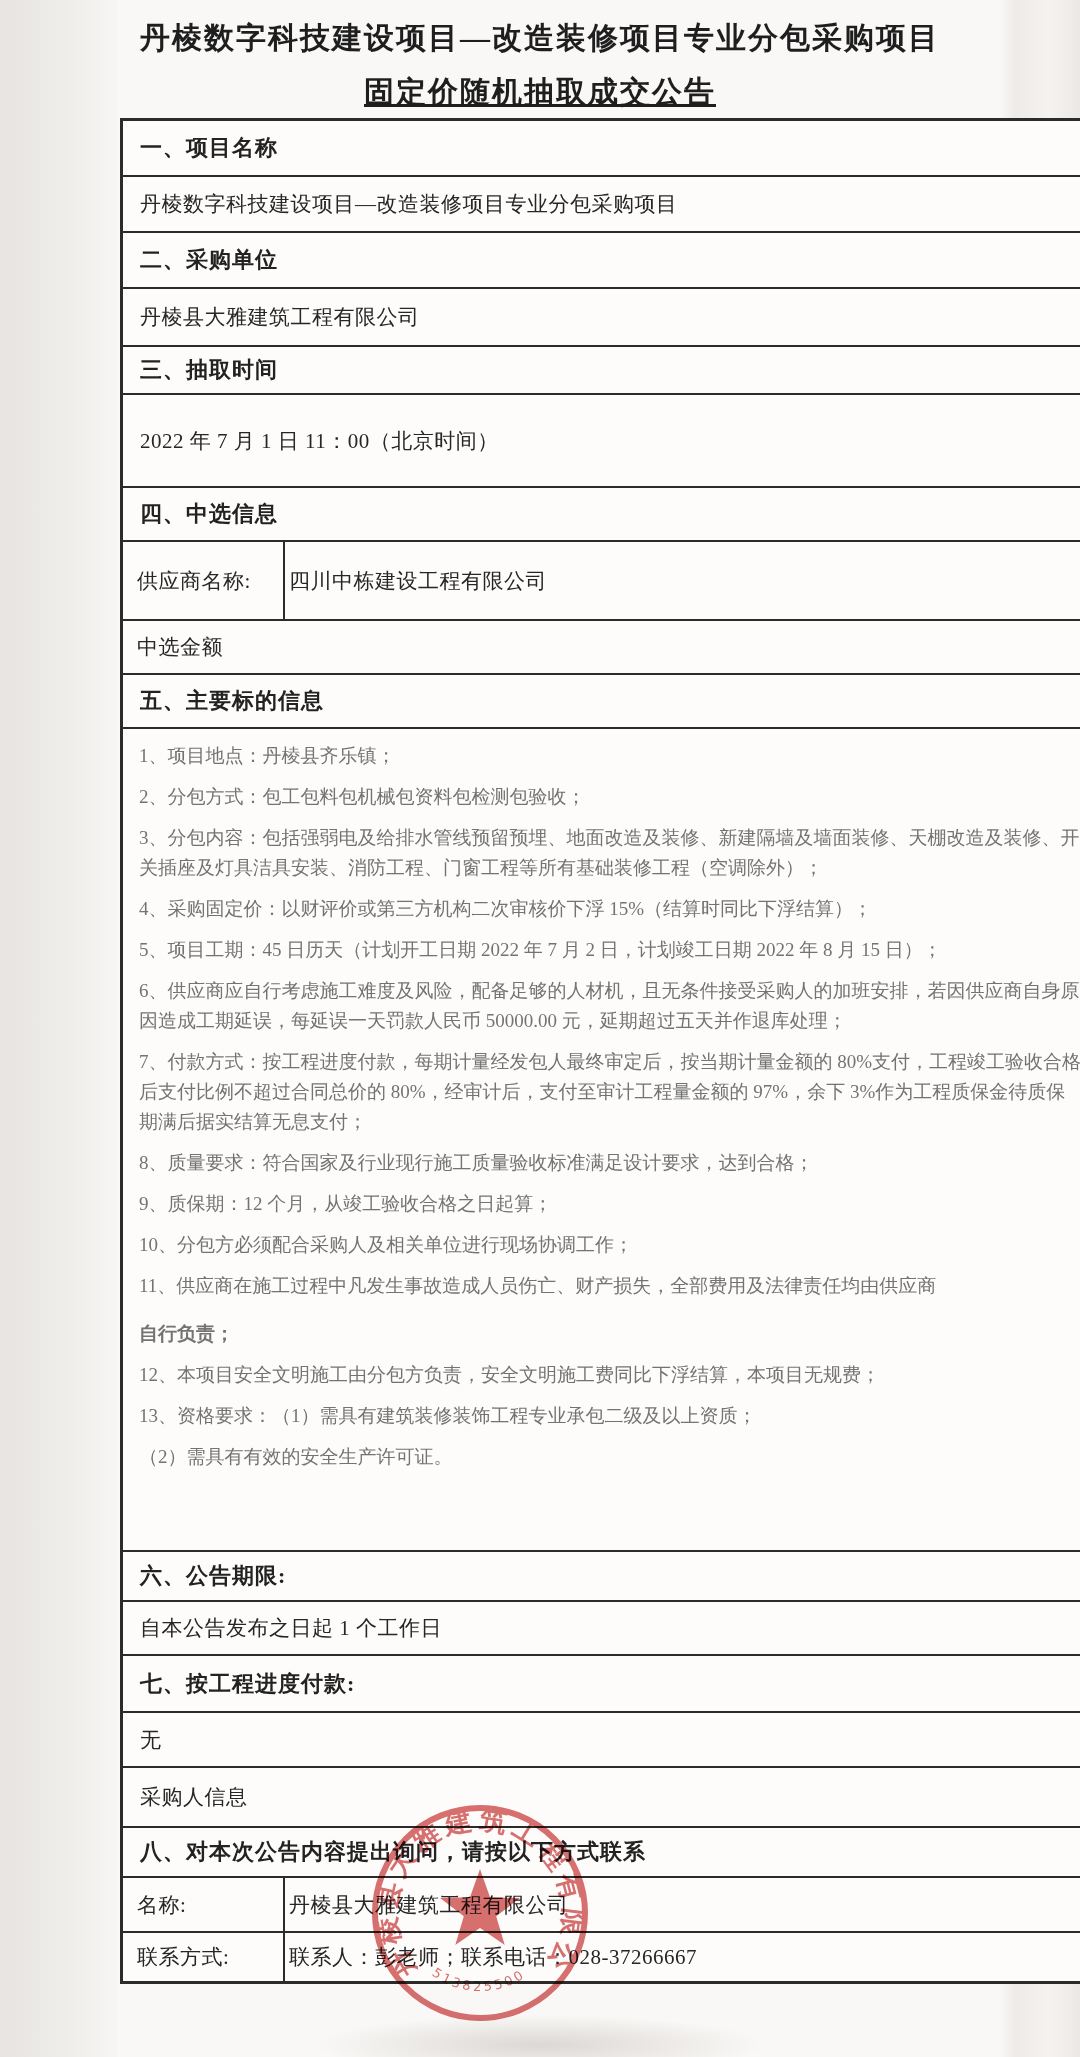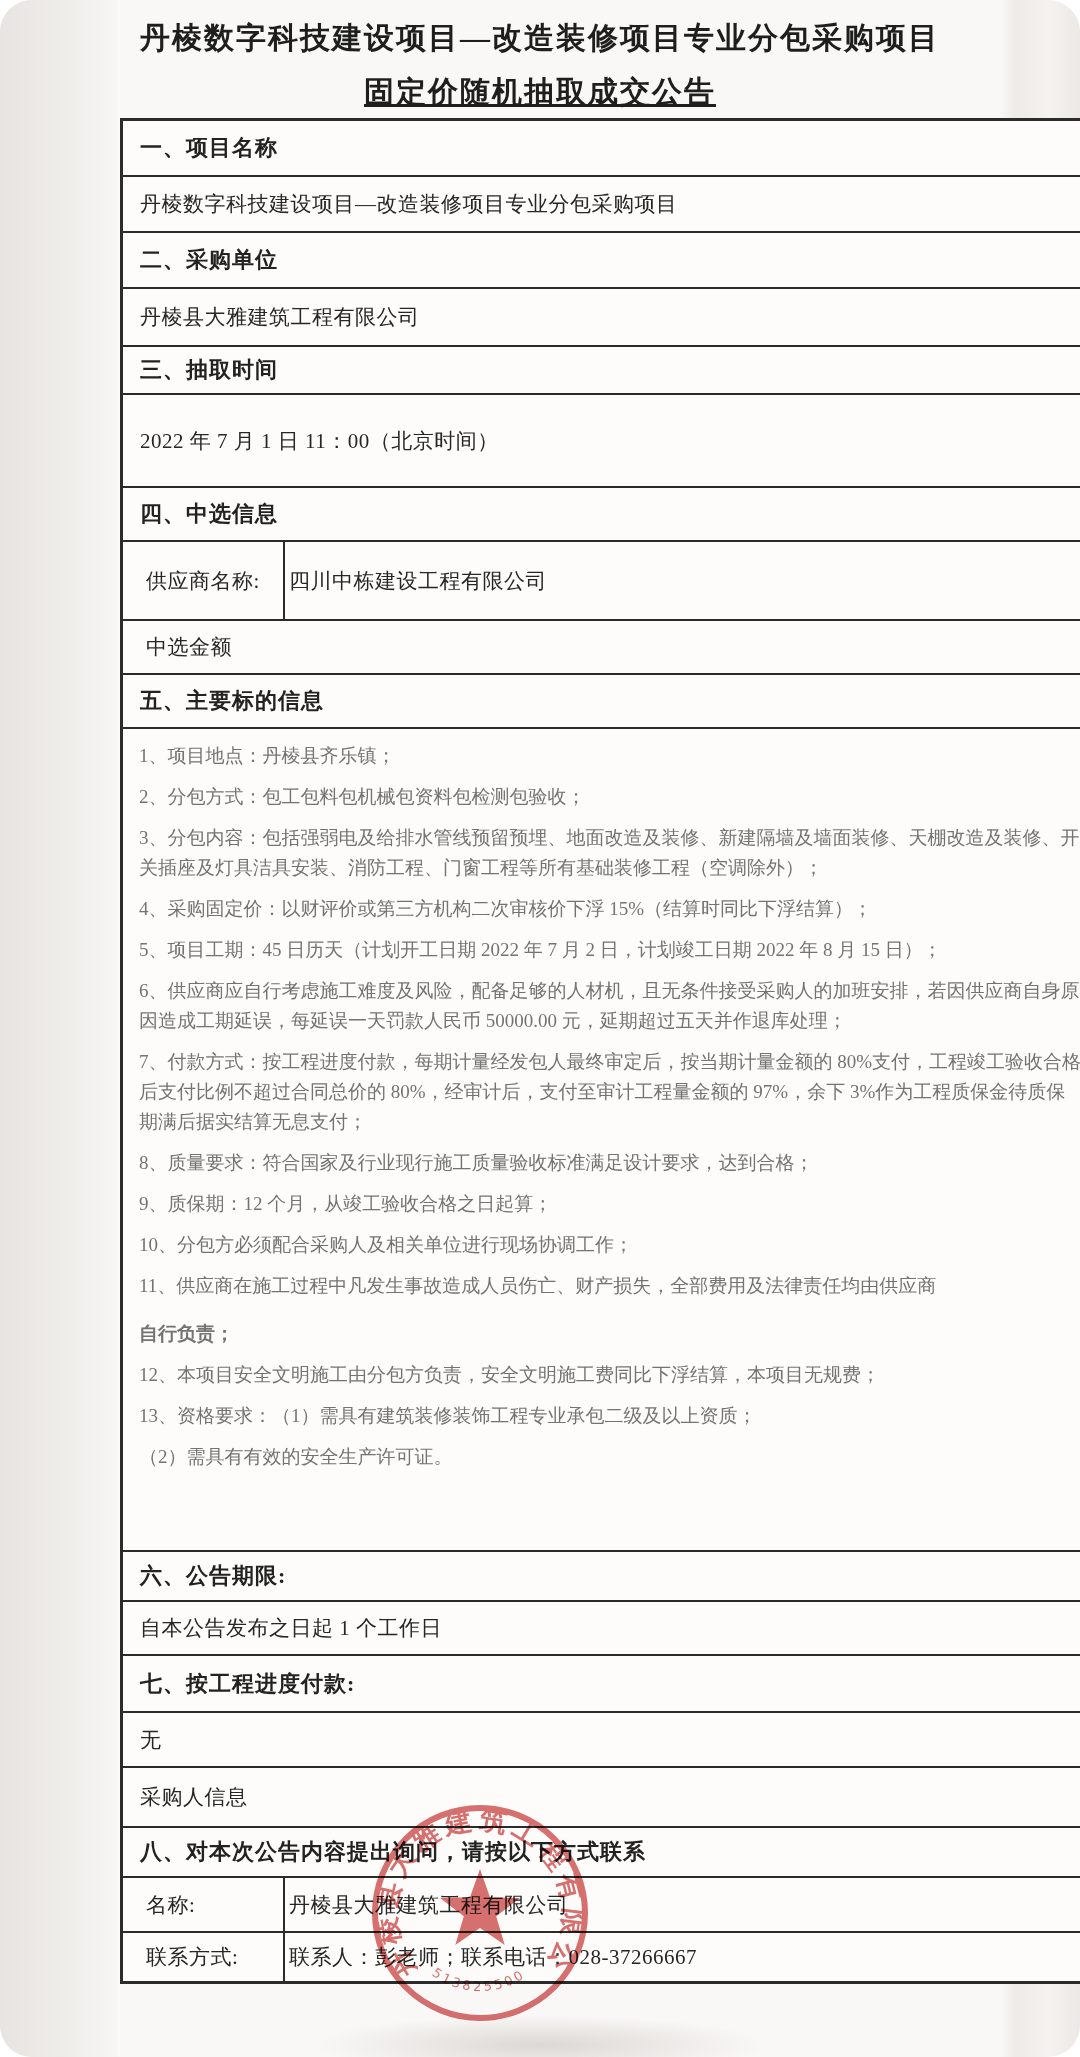--- a/index.html
+++ b/index.html
@@ -3,21 +3,20 @@
 <meta charset="utf-8">
 <style>
   html,body { margin:0; padding:0; }
   .page {
     position:relative;
     width:1080px; height:2057px;
     background:#faf8f6;
     font-family:"Liberation Serif","DejaVu Serif",serif;
     color:#262626;
     overflow:hidden;
-    border-radius:32px;
   }
   
   .page::before {
     content:""; position:absolute; left:0; top:0; bottom:0; width:118px;
     background:linear-gradient(90deg,#e7e4e1 0%,#efedea 55%,#f8f6f4 100%);
     pointer-events:none;
   }
   .scan-noise {
     position:absolute; inset:0; pointer-events:none;
     background:
@@ -47,21 +46,21 @@
     border-top:2px solid #2b2b2b;
     display:flex; align-items:center;
     box-sizing:border-box;
   }
   .row:first-child { border-top:none; }
   .sec-h { font-weight:bold; font-size:22px; padding-left:17px; letter-spacing:1px; color:#222; }
   .cell  { font-size:21px; padding-left:17px; letter-spacing:.5px; }
   .row.cols { align-items:stretch; }
   .col-label {
     width:160px; flex:0 0 160px; display:flex; align-items:center;
-    padding-left:23px; font-size:21px; box-sizing:border-box; letter-spacing:.5px;
+    padding-left:14px; font-size:21px; box-sizing:border-box; letter-spacing:.5px;
   }
   .col-value {
     flex:1; border-left:2px solid #2b2b2b; display:flex; align-items:center;
     padding-left:4px; font-size:21px; letter-spacing:.5px;
   }
   .row.big { display:block; padding:12px 16px 0 16px; }
   .row.big p {
     margin:0 0 11px 0; font-size:19px; line-height:30px; letter-spacing:0; color:#737373;
   }
   .row.big p.gap-before { margin-top:18px;font-weight:bold; }

